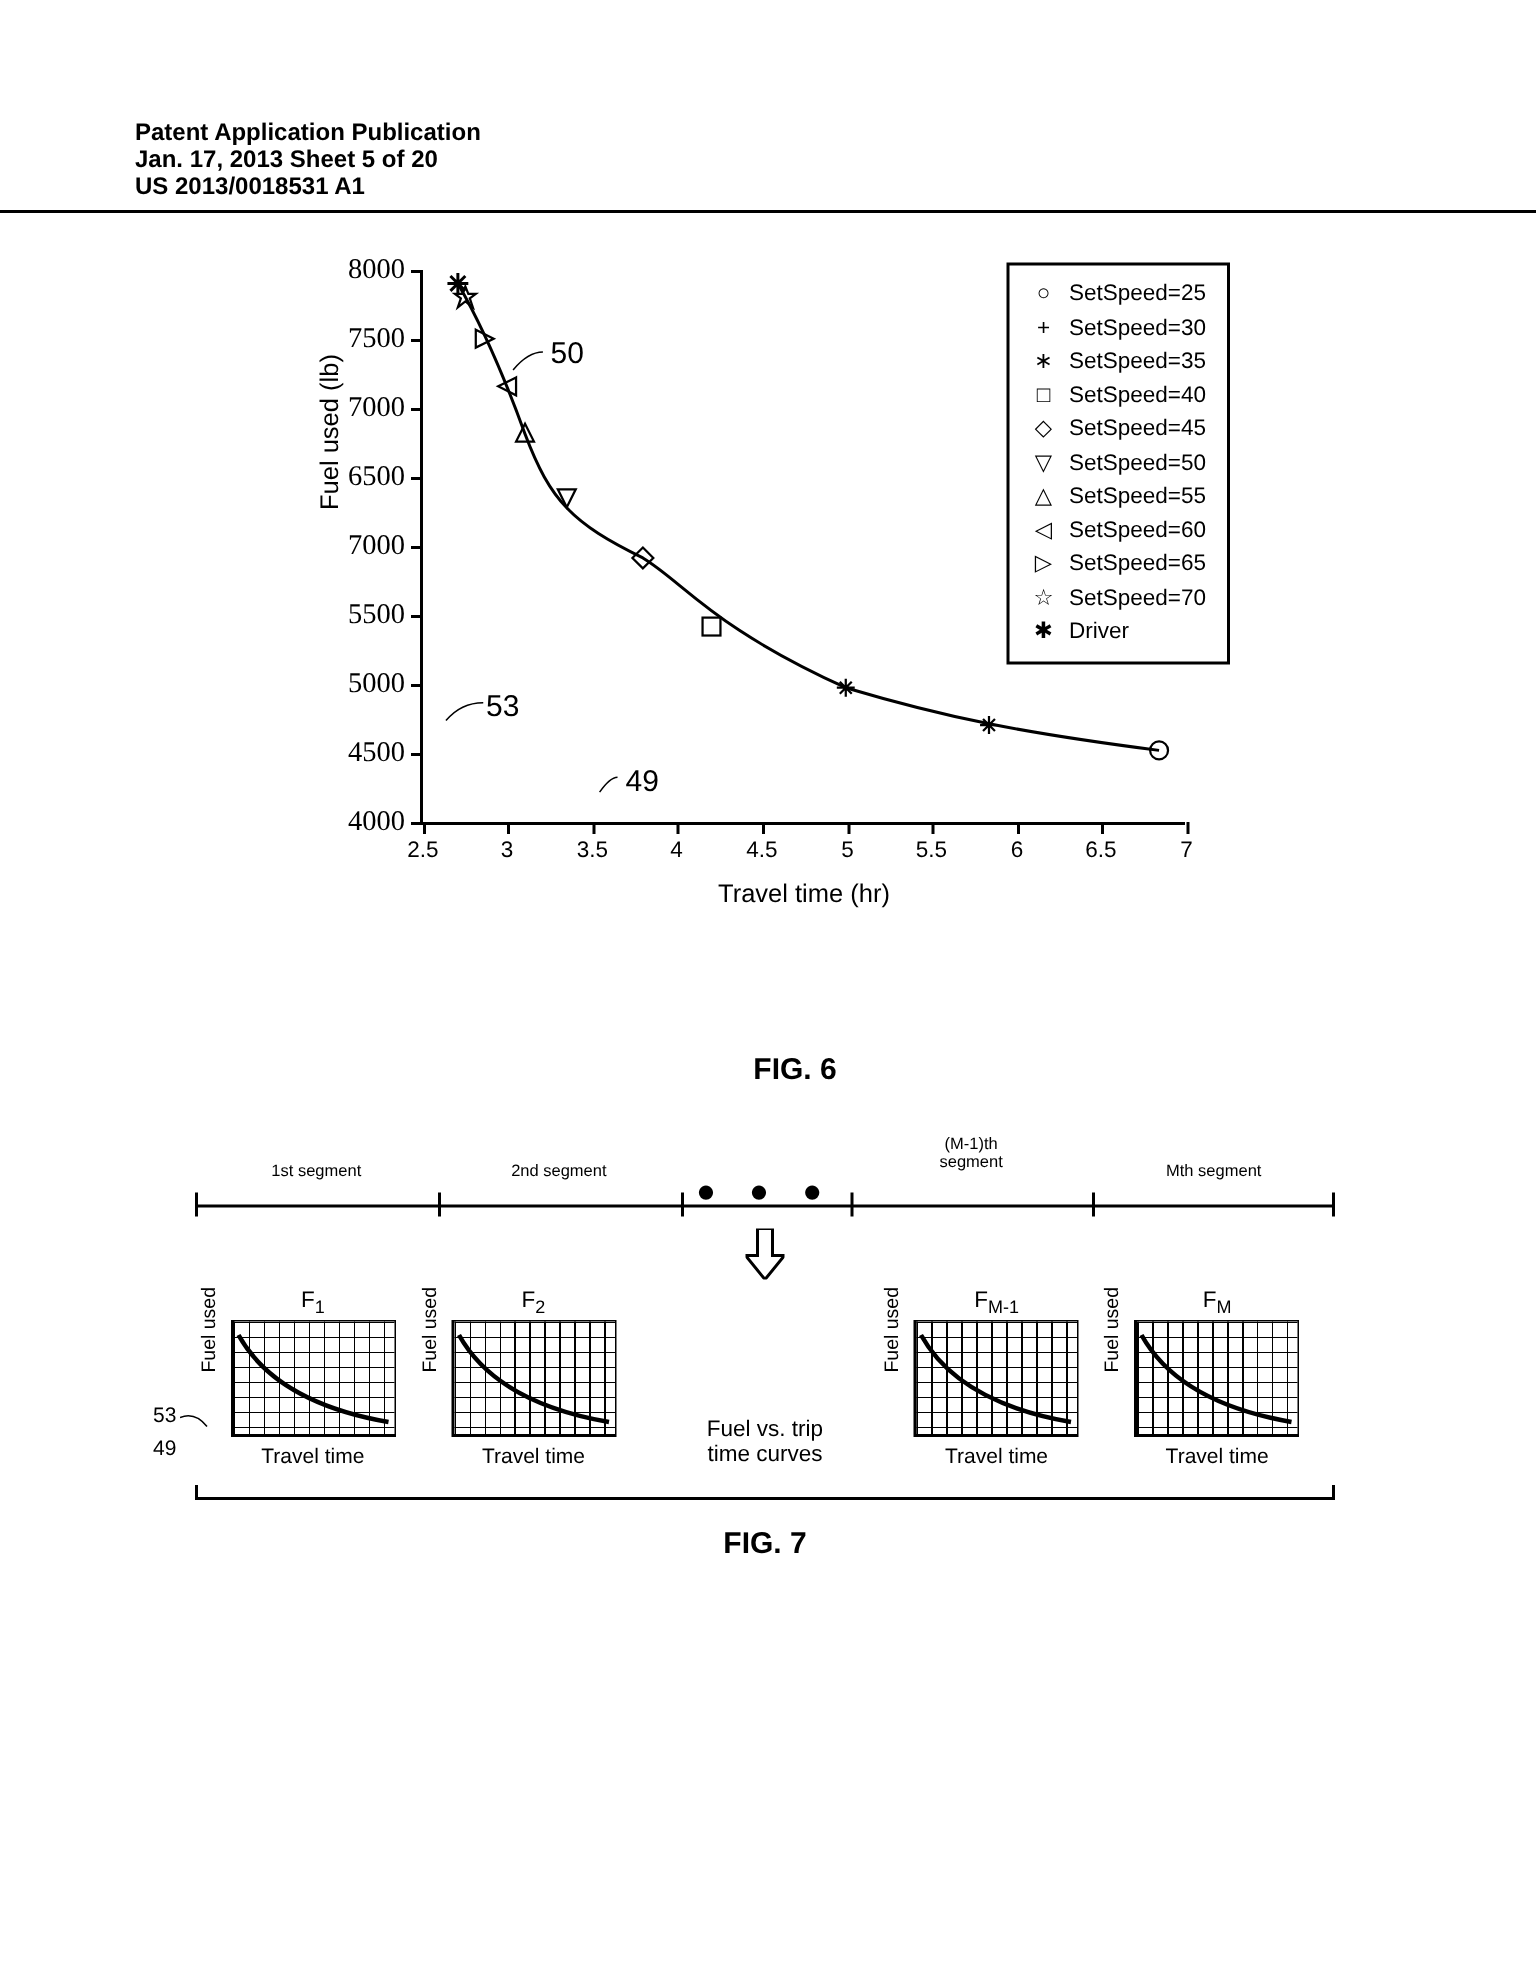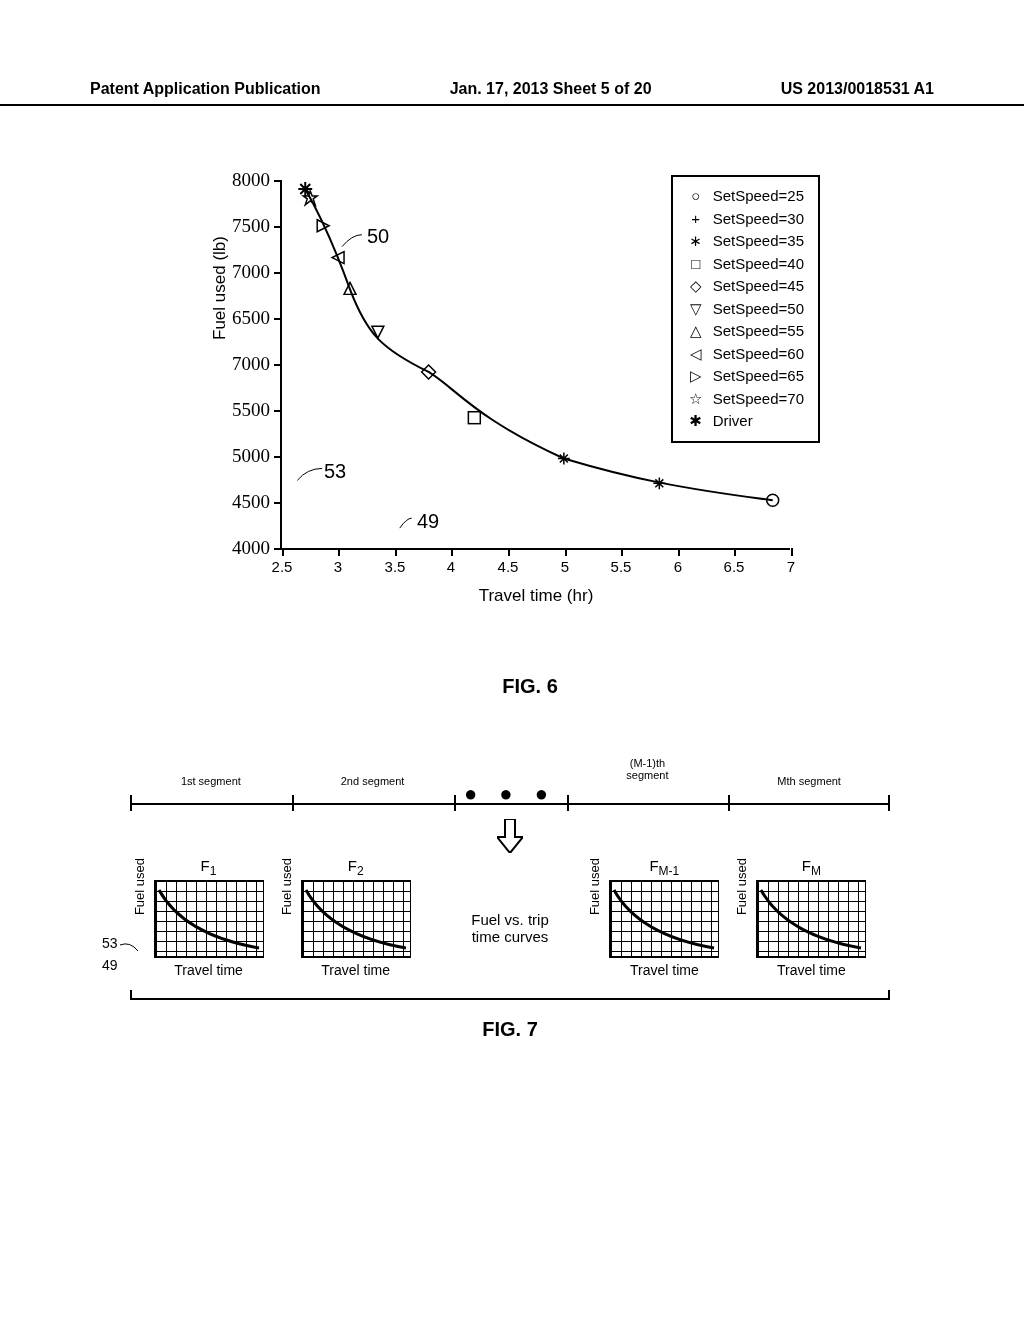--- a/index.html
+++ b/index.html
@@ -1,30 +1,30 @@
 <!DOCTYPE html>
 <html><head>
 <meta charset="utf-8">
 <style>
   * { box-sizing: border-box; margin: 0; padding: 0; }
   body { font-family: Arial, sans-serif; background: #fff; width: 1024px; height: 1320px; position: relative; }
-  .header { position: absolute; top: 80px; left: 0; right: 0; border-bottom: 2px solid #000; padding: 0 90px 6px 90px; display: flex; justify-content: space-between; font-size: 16px; font-weight: bold; }
+  .header { position: absolute; top: 80px; left: 0; right: 0; border-bottom: 2px solid #000; padding: 0 90px 6px 90px; display: flex; justify-content: space-between; font-size: 16px; font-weight: bold; flex-direction: column; }
   
   
   .fig6 { position: absolute; top: 170px; left: 190px; width: 680px; }
   .chart6 { position: relative; width: 600px; height: 420px; margin-left: 30px; }
   .plot-area { position: absolute; left: 60px; top: 10px; width: 510px; height: 370px; border-left: 2px solid #000; border-bottom: 2px solid #000; }
   
   .ytick { position: absolute; left: -8px; width: 8px; height: 2px; background: #000; }
   .xtick { position: absolute; bottom: -8px; width: 2px; height: 8px; background: #000; }
   .ylabel { position: absolute; right: calc(100% + 12px); transform: translateY(-50%); font-size: 19px; white-space: nowrap; font-family: Liberation Serif, serif; }
   .xlabel { position: absolute; top: calc(100% + 10px); transform: translateX(-50%); font-size: 15px; white-space: nowrap; }
   .axis-title-y { position: absolute; left: -10px; top: 170px; transform: rotate(-90deg); transform-origin: left top; font-size: 17px; white-space: nowrap; }
   .axis-title-x { position: absolute; left: 50%; transform: translateX(-50%); bottom: -58px; font-size: 17px; }
-  .fig-label { text-align: center; font-size: 20px; font-weight: bold; margin-top: 85px; }
+  .fig-label { text-align: center; font-size: 20px; font-weight: bold; margin-top: 112px; }
   
   
   svg.curve { position: absolute; left: 0; top: 0; width: 100%; height: 100%; overflow: visible; }
   
   
   .legend { position: absolute; right: 0; top: 5px; border: 2px solid #000; padding: 8px 14px; font-size: 15px; background: #fff; }
   .legend-row { display: flex; align-items: center; gap: 8px; line-height: 1.5; }
   .legend-sym { width: 18px; text-align: center; font-family: Arial; }
   
   
@@ -35,21 +35,21 @@
   .f7box { border-bottom: 2px solid #000; border-left: 2px solid #000; border-right: 2px solid #000; padding-bottom: 0; }
   
   .timeline { position: relative; height: 48px; display: flex; align-items: flex-start; }
   .timeline .seg { flex: 1; text-align: center; font-size: 11px; padding-top: 0; }
   .timeline .dots { flex: 0.7; text-align: center; font-size: 22px; letter-spacing: 8px; padding-top: 6px; }
   .tline { position: absolute; left: 0; right: 0; top: 28px; height: 2px; background: #000; }
   .tmark { position: absolute; top: 20px; width: 2px; height: 16px; background: #000; }
   .dep-arr { display: flex; justify-content: space-between; font-size: 15px; padding: 6px 6px 2px 6px; }
   .arrow-down { width: 26px; height: 34px; margin: 0 auto; }
   
-  .charts-row { display: flex; align-items: center; padding: 0 6px 12px 6px; gap: 2px; }
+  .charts-row { display: flex; align-items: flex-end; padding: 0 6px 12px 6px; gap: 2px; }
   .mini { flex: 1; text-align: center; }
   .mini .flabel { font-size: 15px; margin-bottom: 2px; }
   .mini .sub { font-size: 0.8em; vertical-align: sub; }
   .mini-plot { position: relative; width: 110px; height: 78px; margin: 0 auto; }
   .mini-plot .mgrid { position: absolute; inset: 0; background-image:
       repeating-linear-gradient(to right, #000 0 1px, transparent 1px 10px),
       repeating-linear-gradient(to bottom, #000 0 1px, transparent 1px 10px);
       border: 1px solid #000; border-left: 2px solid #000; border-bottom: 2px solid #000; }
   .mini-plot svg { position: absolute; inset: 0; }
   .mini .ax-y { position: absolute; left: -15px; top: 50%; transform: rotate(-90deg) translateX(20%); transform-origin: left center; font-size: 13px; white-space: nowrap; }

